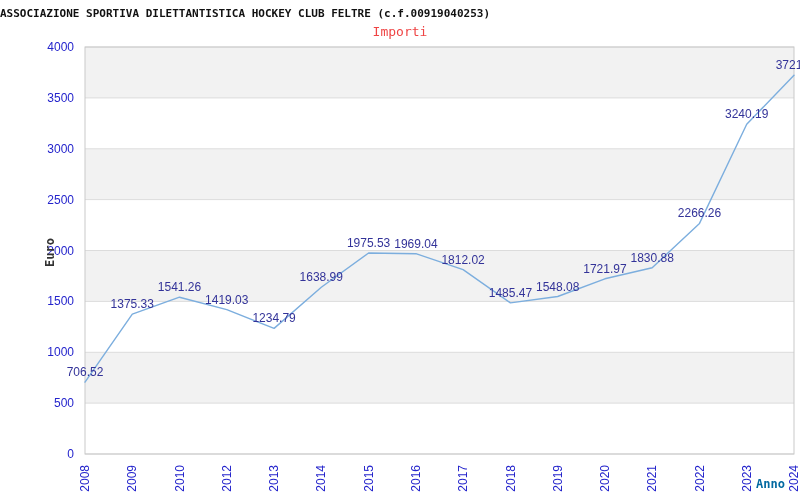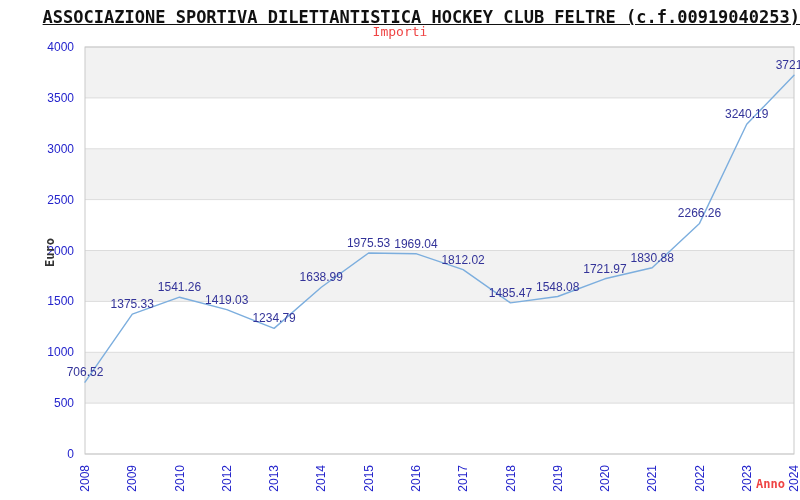--- a/index.html
+++ b/index.html
@@ -1,21 +1,21 @@
 <!DOCTYPE html>
 <html><head>
 <meta charset="utf-8">
 <style>
   html,body{margin:0;padding:0;background:#fff;}
   body{width:800px;height:500px;position:relative;overflow:hidden;
        font-family:"Liberation Sans",sans-serif;}
   .chart-title{
-    position:absolute;top:7px;left:0;width:800px;text-align:right;
-    font-family:"DejaVu Sans Mono",monospace;font-weight:bold;font-size:17px;
-    letter-spacing:0px;white-space:nowrap;text-decoration:underline;
+    position:absolute;top:7px;left:0;width:800px;text-align:left;
+    font-family:"DejaVu Sans Mono",monospace;font-weight:bold;font-size:11px;
+    letter-spacing:0px;white-space:nowrap;
   }
   .chart-subtitle{
     position:absolute;top:24px;left:0;width:800px;text-align:center;
     font-family:"DejaVu Sans Mono",monospace;font-size:13px;
   }
   svg.chart{position:absolute;top:0;left:0;}
   .tick{font-family:"Liberation Sans",sans-serif;font-size:12px;}
   .plabel{font-family:"Liberation Sans",sans-serif;font-size:12px;}
   .y-axis-title{
     position:absolute;left:35px;top:245px;width:30px;height:14px;
@@ -86,14 +86,14 @@
       <text x="463.1" y="263.6" text-anchor="middle" class="plabel" fill="#333399">1812.02</text>
       <text x="510.4" y="296.9" text-anchor="middle" class="plabel" fill="#333399">1485.47</text>
       <text x="557.7" y="290.5" text-anchor="middle" class="plabel" fill="#333399">1548.08</text>
       <text x="604.9" y="272.8" text-anchor="middle" class="plabel" fill="#333399">1721.97</text>
       <text x="652.2" y="261.7" text-anchor="middle" class="plabel" fill="#333399">1830.88</text>
       <text x="699.5" y="217.4" text-anchor="middle" class="plabel" fill="#333399">2266.26</text>
       <text x="746.7" y="118.3" text-anchor="middle" class="plabel" fill="#333399">3240.19</text>
       <text x="794.0" y="69.3" text-anchor="middle" class="plabel" fill="#333399">3721.5</text>
     </svg>
   <div class="y-axis-title" style="color: rgb(51, 51, 51);">Euro</div>
-  <div class="x-axis-title" style="color: #ef4444;">Anno</div>
+  <div class="x-axis-title" style="color: #0369a1;">Anno</div>
 </div>
 
 </body></html>

